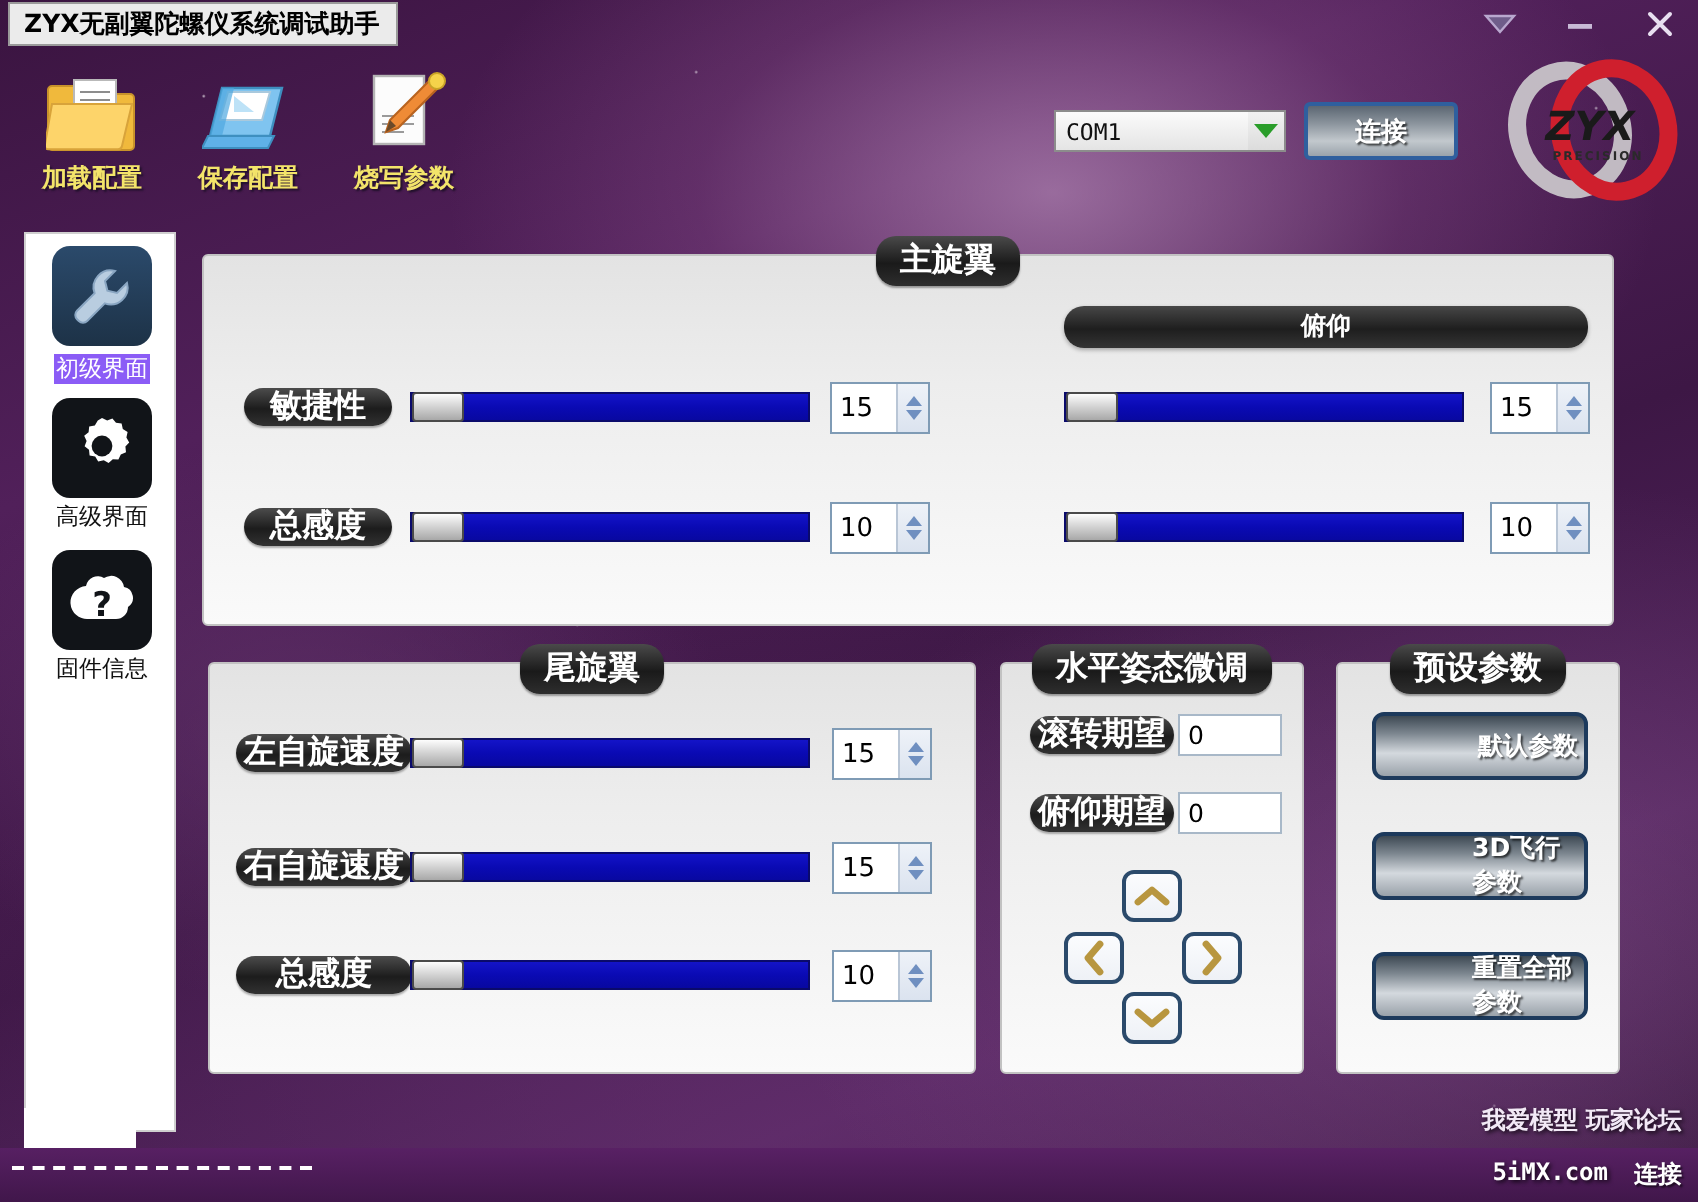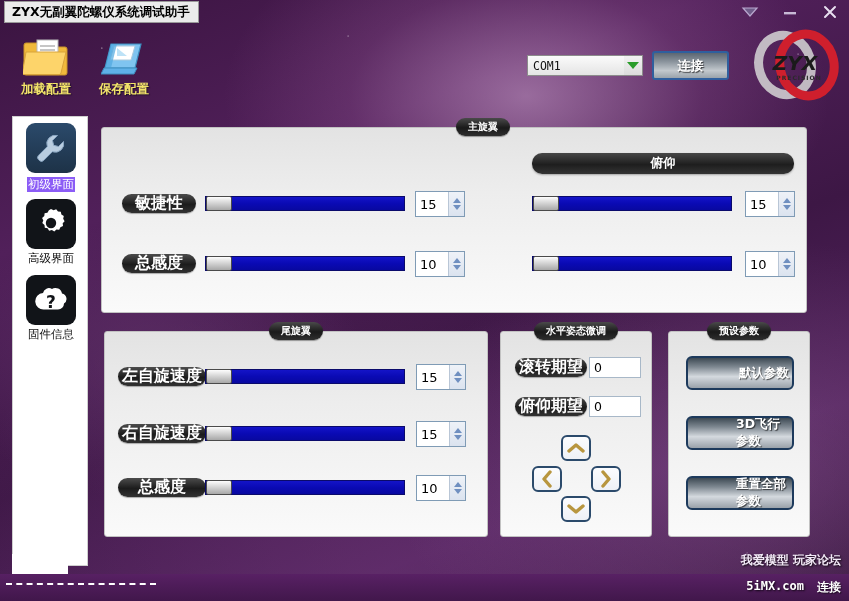--- a/index.html
+++ b/index.html
@@ -165,21 +165,21 @@
     position: absolute;
     background: linear-gradient(180deg,#e3e3e3 0%, #ededed 35%, #fafafa 100%);
     border: 1px solid #c2c2c2;
     border-radius: 3px;
     z-index: 3;
   }
   .panel-badge {
     position: absolute; top: -10px; left: 50%; transform: translateX(-50%);
     background: linear-gradient(180deg,#4a4a4a 0%, #1a1a1a 55%, #2e2e2e 100%);
     border-radius: 10px;
-    color: #fff; font-size: 10px; font-weight: bold;
+    color: #fff; font-size: 16px; font-weight: bold;
     padding: 2px 12px;
     white-space: nowrap;
     box-shadow: 0 1px 1px rgba(0,0,0,.35);
     font-family: Liberation Mono, monospace;
   }
   .section-bar {
     position: absolute;
     height: 21px;
     background: linear-gradient(180deg,#474747 0%, #1e1e1e 55%, #343434 100%);
     border-radius: 10px;
@@ -365,20 +365,34 @@
         <path d="M4 34 L10 10 h30 L34 34 z" fill="#7fc4f0" stroke="#3e8fc0" stroke-width="1.2"></path>
         <path d="M13 12 h21 L30 26 h-21 z" fill="#ffffff" stroke="#a9c9dd" stroke-width="1"></path>
         <path d="M4 34 L10 10 h6 L10 34 z" fill="#4fa8e0" opacity=".7"></path>
         <path d="M16 14 L26 22 L16 22 z" fill="#bde2f7"></path>
         <path d="M3 34 h33 l-3 6 h-33 z" fill="#5fb1e8" stroke="#3e8fc0" stroke-width="1"></path>
       </svg>
     </div>
     <div class="tlabel">保存配置</div>
   </div>
 
+  <div class="tool-item" style="left:164px;">
+    <div class="ticon">
+      <svg width="46" height="44" viewBox="0 0 46 44">
+        <rect x="8" y="4" width="25" height="34" fill="#fcfcfc" stroke="#b4b4b4" stroke-width="1.2"></rect>
+        <g stroke="#9a9a9a" stroke-width="1">
+          <path d="M12 24 h16 M12 28 h16 M12 32 h11"></path>
+        </g>
+        <path d="M38 4 L42 8 L20 30 L14 32 L16 26 z" fill="#ef8b36" stroke="#b9631f" stroke-width="1.1"></path>
+        <circle cx="39.5" cy="6.5" r="4" fill="#f5d24a" stroke="#c9a326" stroke-width="1"></circle>
+        <path d="M14 32 L16 26 L19 29 z" fill="#6b4a2a"></path>
+      </svg>
+    </div>
+    <div class="tlabel">烧写参数</div>
+  </div>
 
 </div>
 
 <div class="com-select">
   <div class="comval">COM1</div>
   <div class="com-arrow">
       <i></i>
     </div>
 </div>
 <div class="connect-btn">连接</div>

